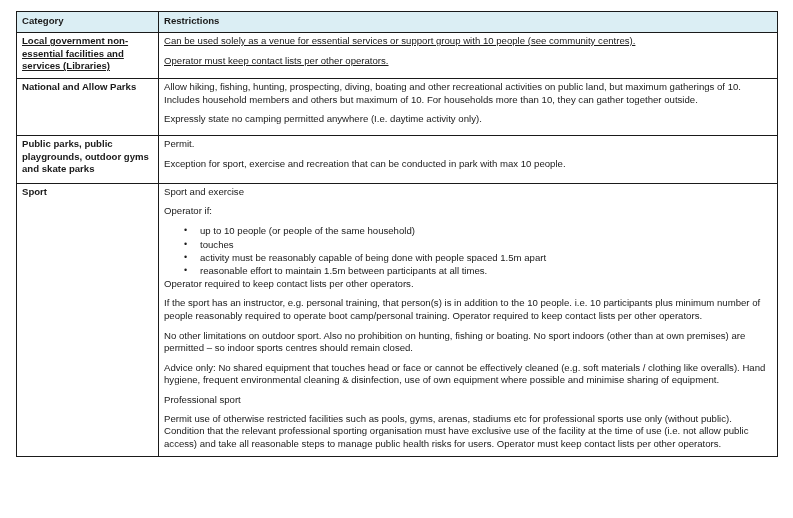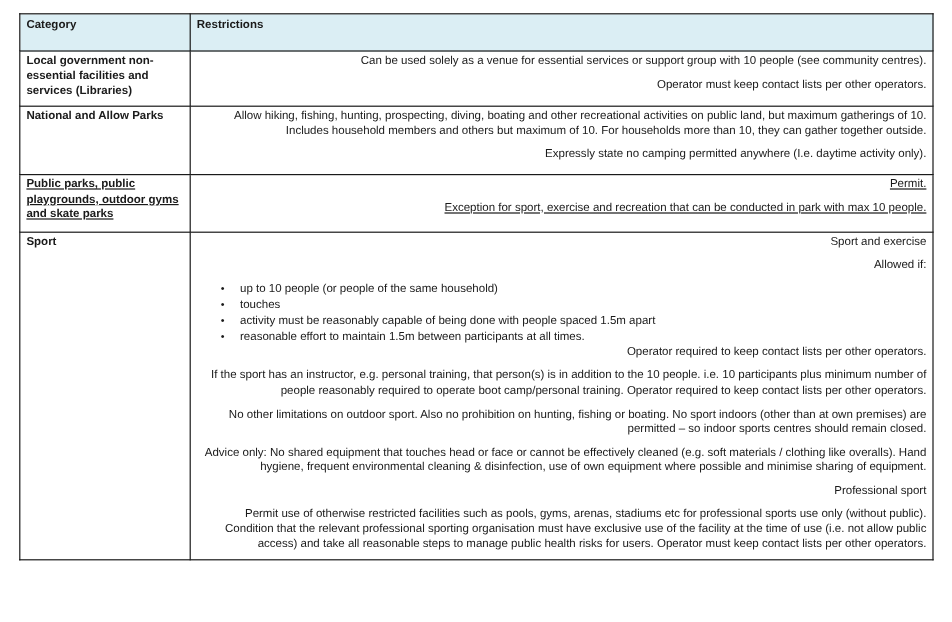--- a/index.html
+++ b/index.html
@@ -32,31 +32,30 @@
       border: 1px solid #1a1a1a;
       vertical-align: top;
       text-align: left;
       padding: 2px 5px 3px 5px;
     }
     table.restrictions th {
       background: #dbeef4;
       font-weight: bold;
       height: 15px;
       padding-top: 3px;
-      padding-bottom: 12px;
+      padding-bottom: 2px;
     }
     td.cat {
       font-weight: bold;
     }
     td.cat .cat-text {
       padding-right: 4px;
     }
     td.res p {
       margin: 0 0 7px 0;
-      text-align: right;
     }
     td.res p:last-child {
       margin-bottom: 3px;
     }
     td.res .subhead {
       margin-bottom: 6px;
     }
     td.res ul {
       list-style: none;
       margin: 0 0 0 0;
@@ -66,23 +65,23 @@
       position: relative;
       padding-left: 16px;
       line-height: 13.4px;
     }
     td.res ul li .bullet {
       position: absolute;
       left: 0;
       top: 0;
       font-size: 9px;
     }
-    tr.row-libraries td { height: 40px; }
+    tr.row-libraries td { height: 40px; text-decoration: underline; }
     tr.row-parks td { height: 51px; }
-    tr.row-public td { height: 42px; text-decoration: underline; }
+    tr.row-public td { height: 42px; }
   </style>
 </head>
 <body>
 
 <table class="restrictions">
   <colgroup>
     <col class="c1">
     <col class="c2">
   </colgroup>
   <thead>
@@ -122,21 +121,21 @@
         <p>Exception for sport, exercise and recreation that can be conducted in park with max 10 people.</p>
       </td>
     </tr>
 
     <tr class="row-sport">
       <td class="cat">
         <div class="cat-text">Sport</div>
       </td>
       <td class="res">
         <p class="subhead">Sport and exercise</p>
-        <p>Allowed if:</p>
+        <p>Operator if:</p>
         <ul>
           <li>
             <span class="bullet">•</span>
             <span>up to 10 people (or people of the same household)</span>
           </li>
           <li>
             <span class="bullet">•</span>
             <span>touches</span>
           </li>
           <li>

